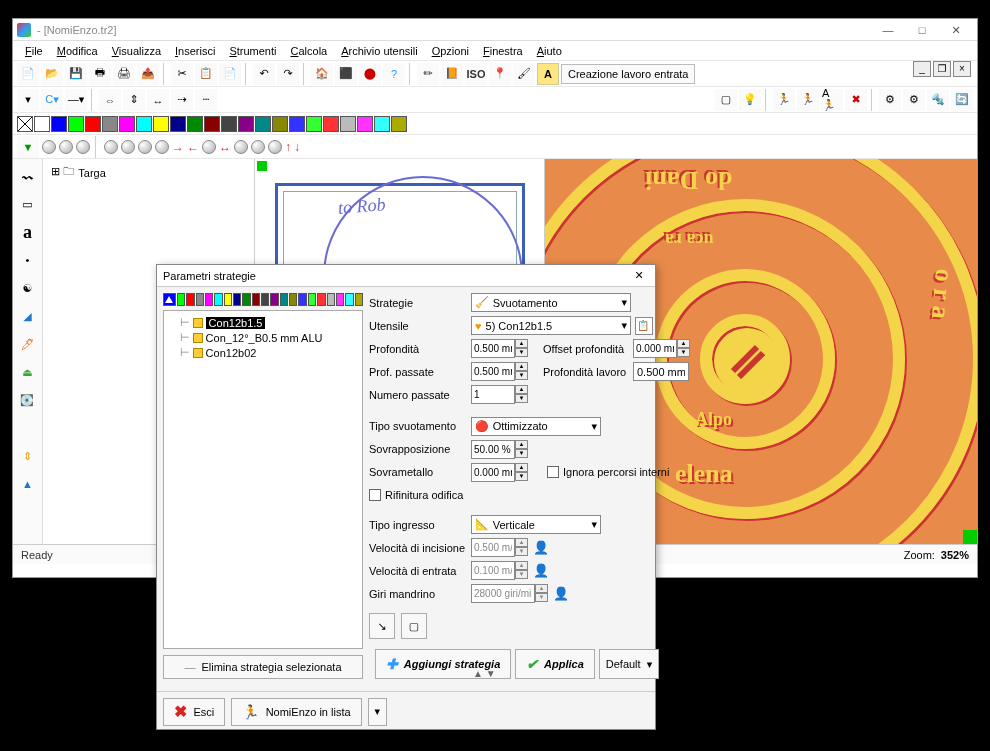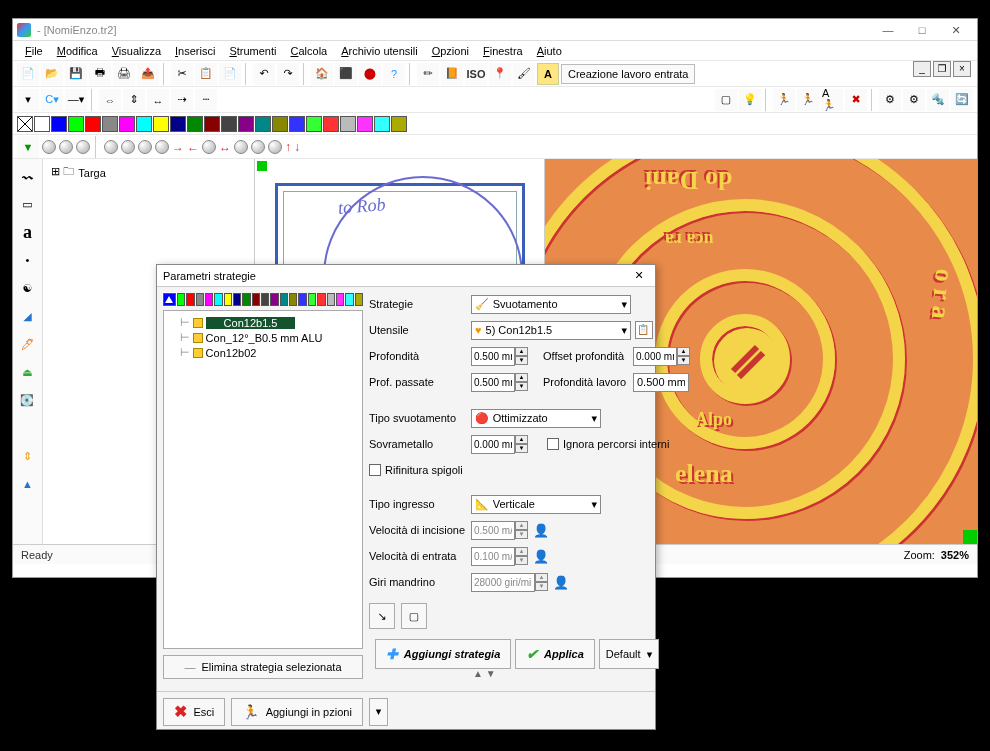--- a/index.html
+++ b/index.html
@@ -55,21 +55,21 @@
 .dialog{position:absolute;left:156px;top:264px;width:500px;height:466px;background:#f4f4f4;border:1px solid #888;box-shadow:2px 2px 8px rgba(0,0,0,.3)}
 .dlg-title{height:22px;display:flex;align-items:center;padding:0 6px;background:#fff;border-bottom:1px solid #ccc}
 .dlg-title span{flex:1;color:#000}
 .dlg-close{width:20px;text-align:center}
 .dlg-body{padding:6px;display:flex;gap:6px;height:398px}
 .dlg-left{width:200px;display:flex;flex-direction:column}
 .dlg-colorrow{display:flex;gap:1px;margin-bottom:4px}
 .dlg-cb{width:13px;height:13px;border:1px solid #555}
 .dlg-tree{flex:1;border:1px solid #aaa;background:#fff;padding:4px;font-size:11px}
 .dlg-tree .item{display:flex;align-items:center;gap:3px;padding:1px 0 1px 12px}
-.dlg-tree .sel{background:#14532d;color:#fff;padding:0 18px}
+.dlg-tree .sel{background:#000000;color:#fff;padding:0 3px}
 .dlg-tree .ticon{width:10px;height:10px;background:#fc3;border:1px solid #a80}
 .dlg-delbtn{margin-top:6px;height:24px;border:1px solid #aaa;background:#f8f8f8;display:flex;align-items:center;justify-content:center;gap:6px}
 .dlg-right{flex:1;display:flex;flex-direction:column;gap:4px}
 .frow{display:flex;align-items:center;gap:4px;height:22px}
 .flabel{width:98px;color:#000}
 .finput{height:19px;border:1px solid #888;background:#fff;padding:0 3px;flex:0 0 auto}
 .fsel{height:19px;border:1px solid #888;background:#fff;padding:0 3px;display:flex;align-items:center;gap:4px}
 .fspin{width:58px;display:flex}
 .fspin input{width:44px;height:19px;border:1px solid #888;padding:0 2px;font-size:10px}
 .fspin .spb{width:13px;display:flex;flex-direction:column}
@@ -377,44 +377,64 @@
             <input value="0.500 mm" style="">
             <div class="spb">
               <div>▲</div>
               <div>▼</div>
             </div>
           </div>
         <div style="width:6px"></div>
         <div class="flabel" style="width:86px">Profondità lavoro</div>
         <input class="finput" style="width: 56px;" value="0.500 mm">
       </div>
+      <div class="frow">
+        <div class="flabel">Numero passate</div>
+        <div class="fspin">
+            <input value="1" style="">
+            <div class="spb">
+              <div>▲</div>
+              <div>▼</div>
+            </div>
+          </div>
+      </div>
       <div style="height:6px"></div>
       <div class="frow">
         <div class="flabel">Tipo svuotamento</div>
         <div class="fsel" style="width:130px">🔴 <span>Ottimizzato</span><span style="margin-left:auto">▾</span></div>
+      </div>
+      <div class="frow">
+        <div class="flabel">Sovrapposizione</div>
+        <div class="fspin">
+            <input value="50.00 %" style="">
+            <div class="spb">
+              <div>▲</div>
+              <div>▼</div>
+            </div>
+          </div>
       </div>
       <div class="frow">
         <div class="flabel">Sovrametallo</div>
         <div class="fspin">
             <input value="0.000 mm" style="">
             <div class="spb">
               <div>▲</div>
               <div>▼</div>
             </div>
           </div>
         <div style="width:10px"></div>
         <div class="fcheck">
             <div class="box"></div>
             <span>Ignora percorsi interni</span>
           </div>
       </div>
       <div class="frow">
         <div class="fcheck">
             <div class="box"></div>
-            <span>Rifinitura spigoli</span>
+            <span>Rifinitura odifica</span>
           </div>
       </div>
       <div style="height:4px"></div>
       <div class="frow">
         <div class="flabel">Tipo ingresso</div>
         <div class="fsel" style="width:130px">📐 <span>Verticale</span><span style="margin-left:auto">▾</span></div>
       </div>
       <div class="frow dimmed">
         <div class="flabel">Velocità di incisione</div>
         <div class="fspin">
@@ -466,17 +486,17 @@
     </div>
   </div>
   <div style="position:absolute;left:316px;bottom:50px;display:flex;gap:4px;font-size:10px;color:#666">▲ ▼</div>
   <div class="dlg-foot">
     <div class="fb">
         <span class="xred">✖</span>
         <span>Esci</span>
       </div>
     <div class="fb">
         <span class="runico">🏃</span>
-        <span>Aggiungi in pzioni</span>
+        <span>NomiEnzo in lista</span>
       </div>
     <div class="fb" style="padding:0 6px">▾</div>
   </div>
 </div>
 
 </body></html>

